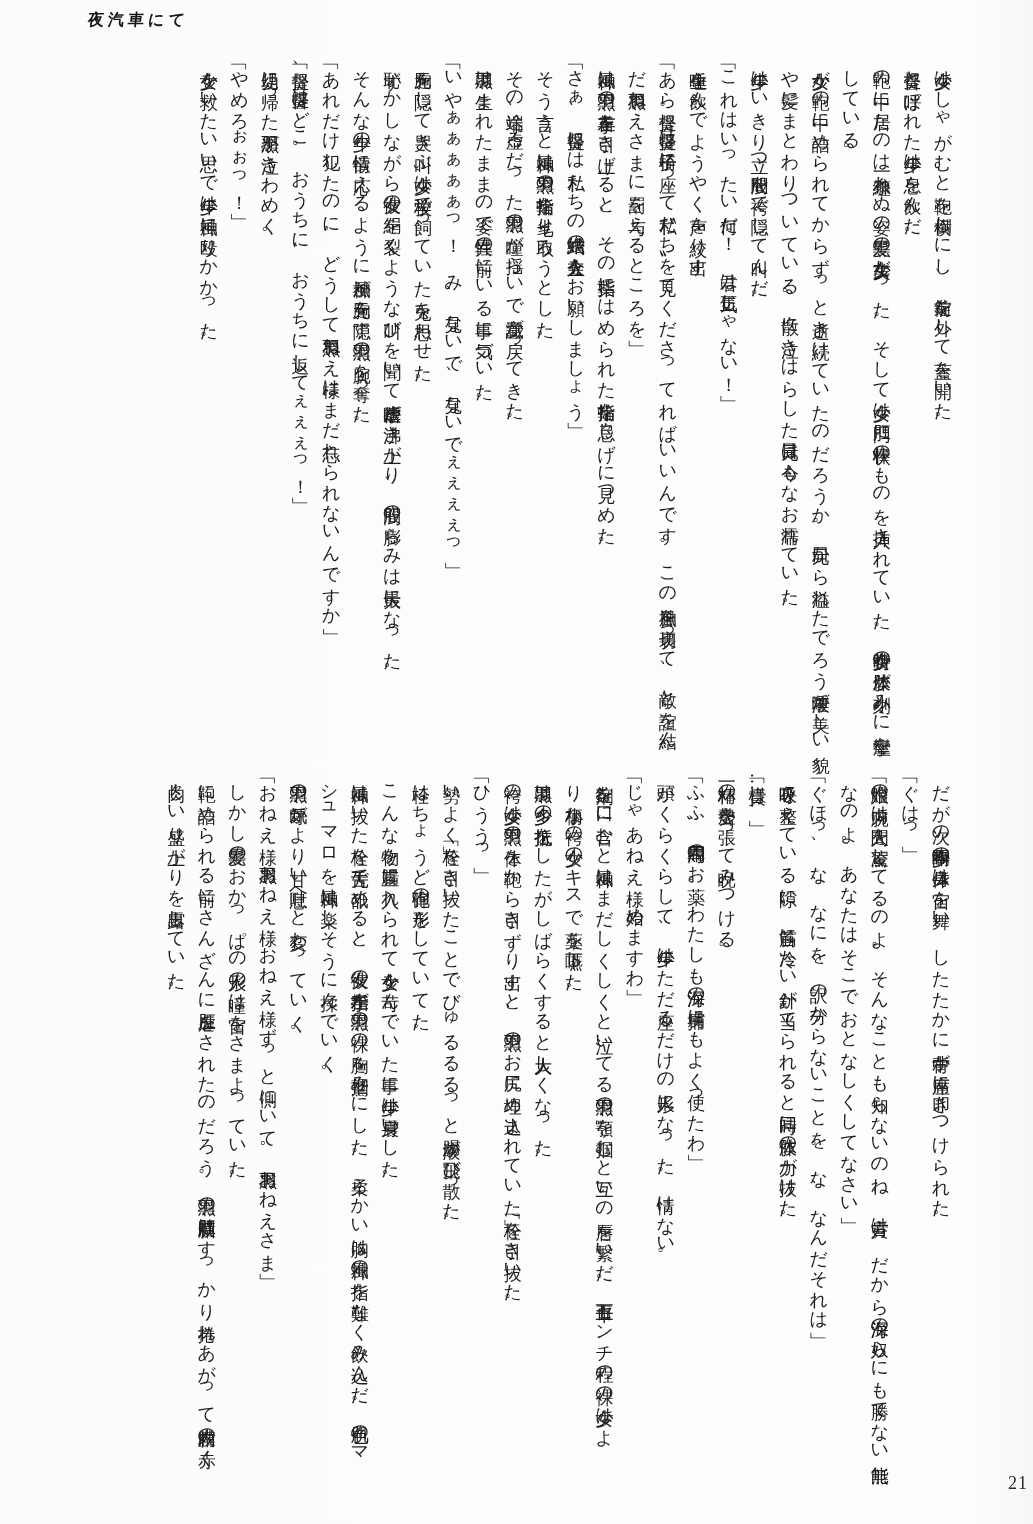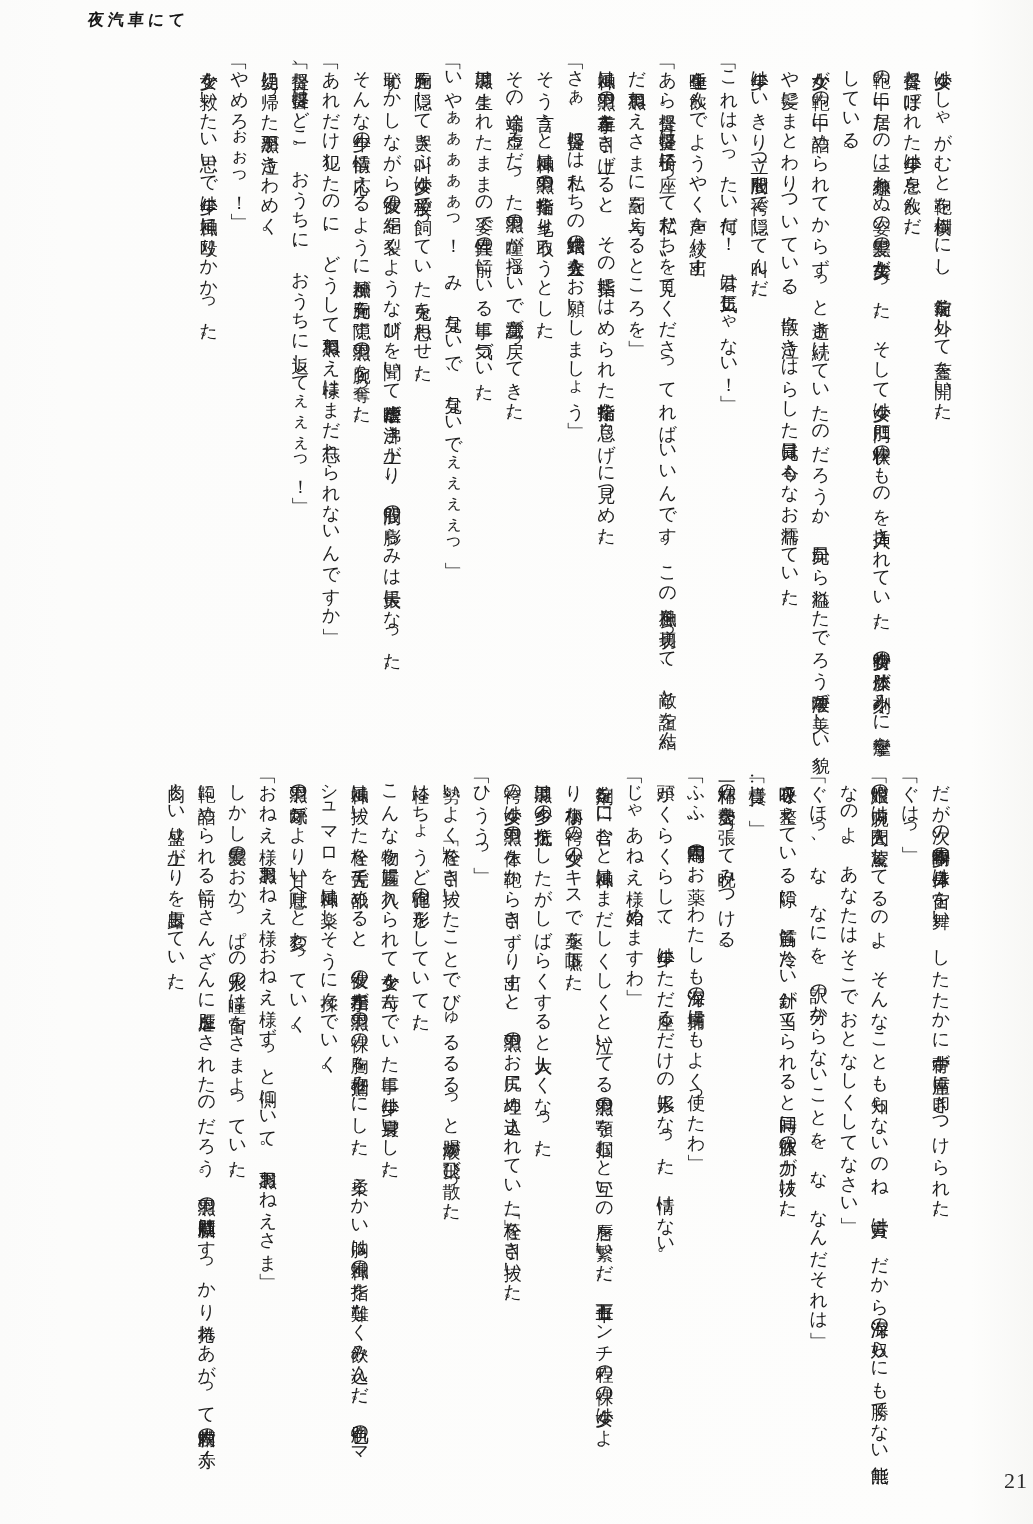--- a/index.html
+++ b/index.html
@@ -51,21 +51,21 @@
     right: 75px;
   }
   .vblock-bottom {
     top: 772px;
     right: 77px;
   }
   .page-number {
     position: absolute;
     right: 5px;
     bottom: 30px;
-    font-size: 22px;
+    font-size: 18px;
     color: #2a2a2a;
     letter-spacing: 1px;
   }
 </style>
 </head>
 <body>
 
 <div class="page">
 
   <div class="header-title">夜汽車にて</div>

